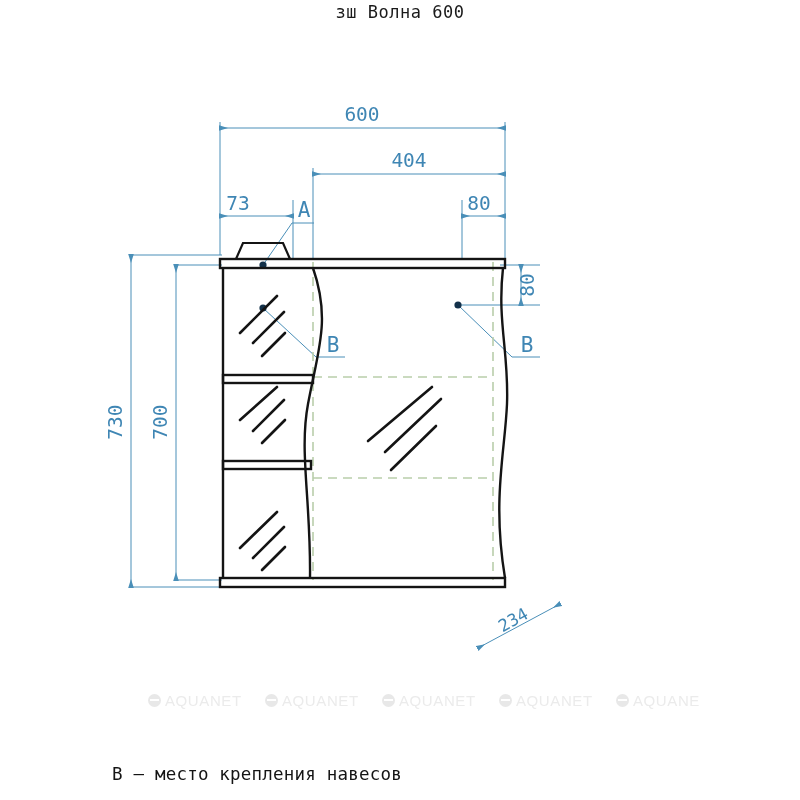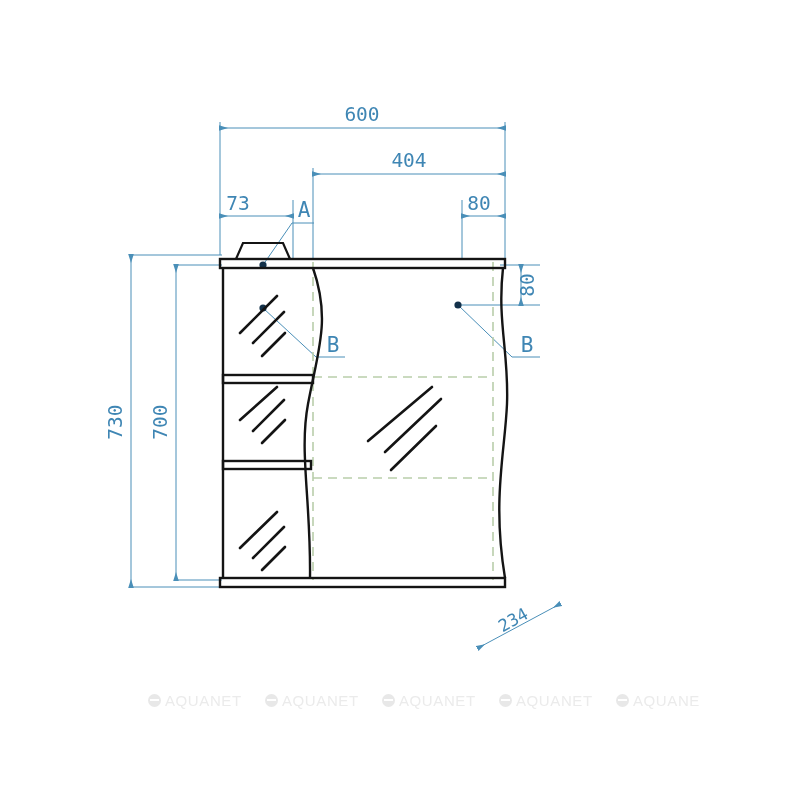--- a/index.html
+++ b/index.html
@@ -74,20 +74,21 @@
     background: #ffffff;
   }
   svg { display: block; }
   text { font-family: "DejaVu Sans Mono", "Liberation Mono", monospace; }
 </style>
 </head>
 <body>
 
 <div id="sheet">
 
+  <div class="title">зш Волна 600</div>
 
   <svg width="800" height="800" viewBox="0 0 800 800">
 
     <defs>
       <marker id="arrIn" markerWidth="9" markerHeight="7" refX="8" refY="3.5" orient="auto">
         <path d="M0,3.5 L9,0.7 L9,6.3 Z" fill="#4a8fb8"></path>
       </marker>
       <marker id="arrOut" markerWidth="9" markerHeight="7" refX="1" refY="3.5" orient="auto">
         <path d="M9,3.5 L0,0.7 L0,6.3 Z" fill="#4a8fb8"></path>
       </marker>
@@ -218,14 +219,15 @@
   </div>
   <div class="wm" style="left:499px">
     <span class="mark"></span>
     <span>AQUANET</span>
   </div>
   <div class="wm" style="left:616px">
     <span class="mark"></span>
     <span>AQUANE</span>
   </div>
 
+  <div class="legend l2">B – место крепления навесов</div>
 
 </div>
 
 </body></html>

